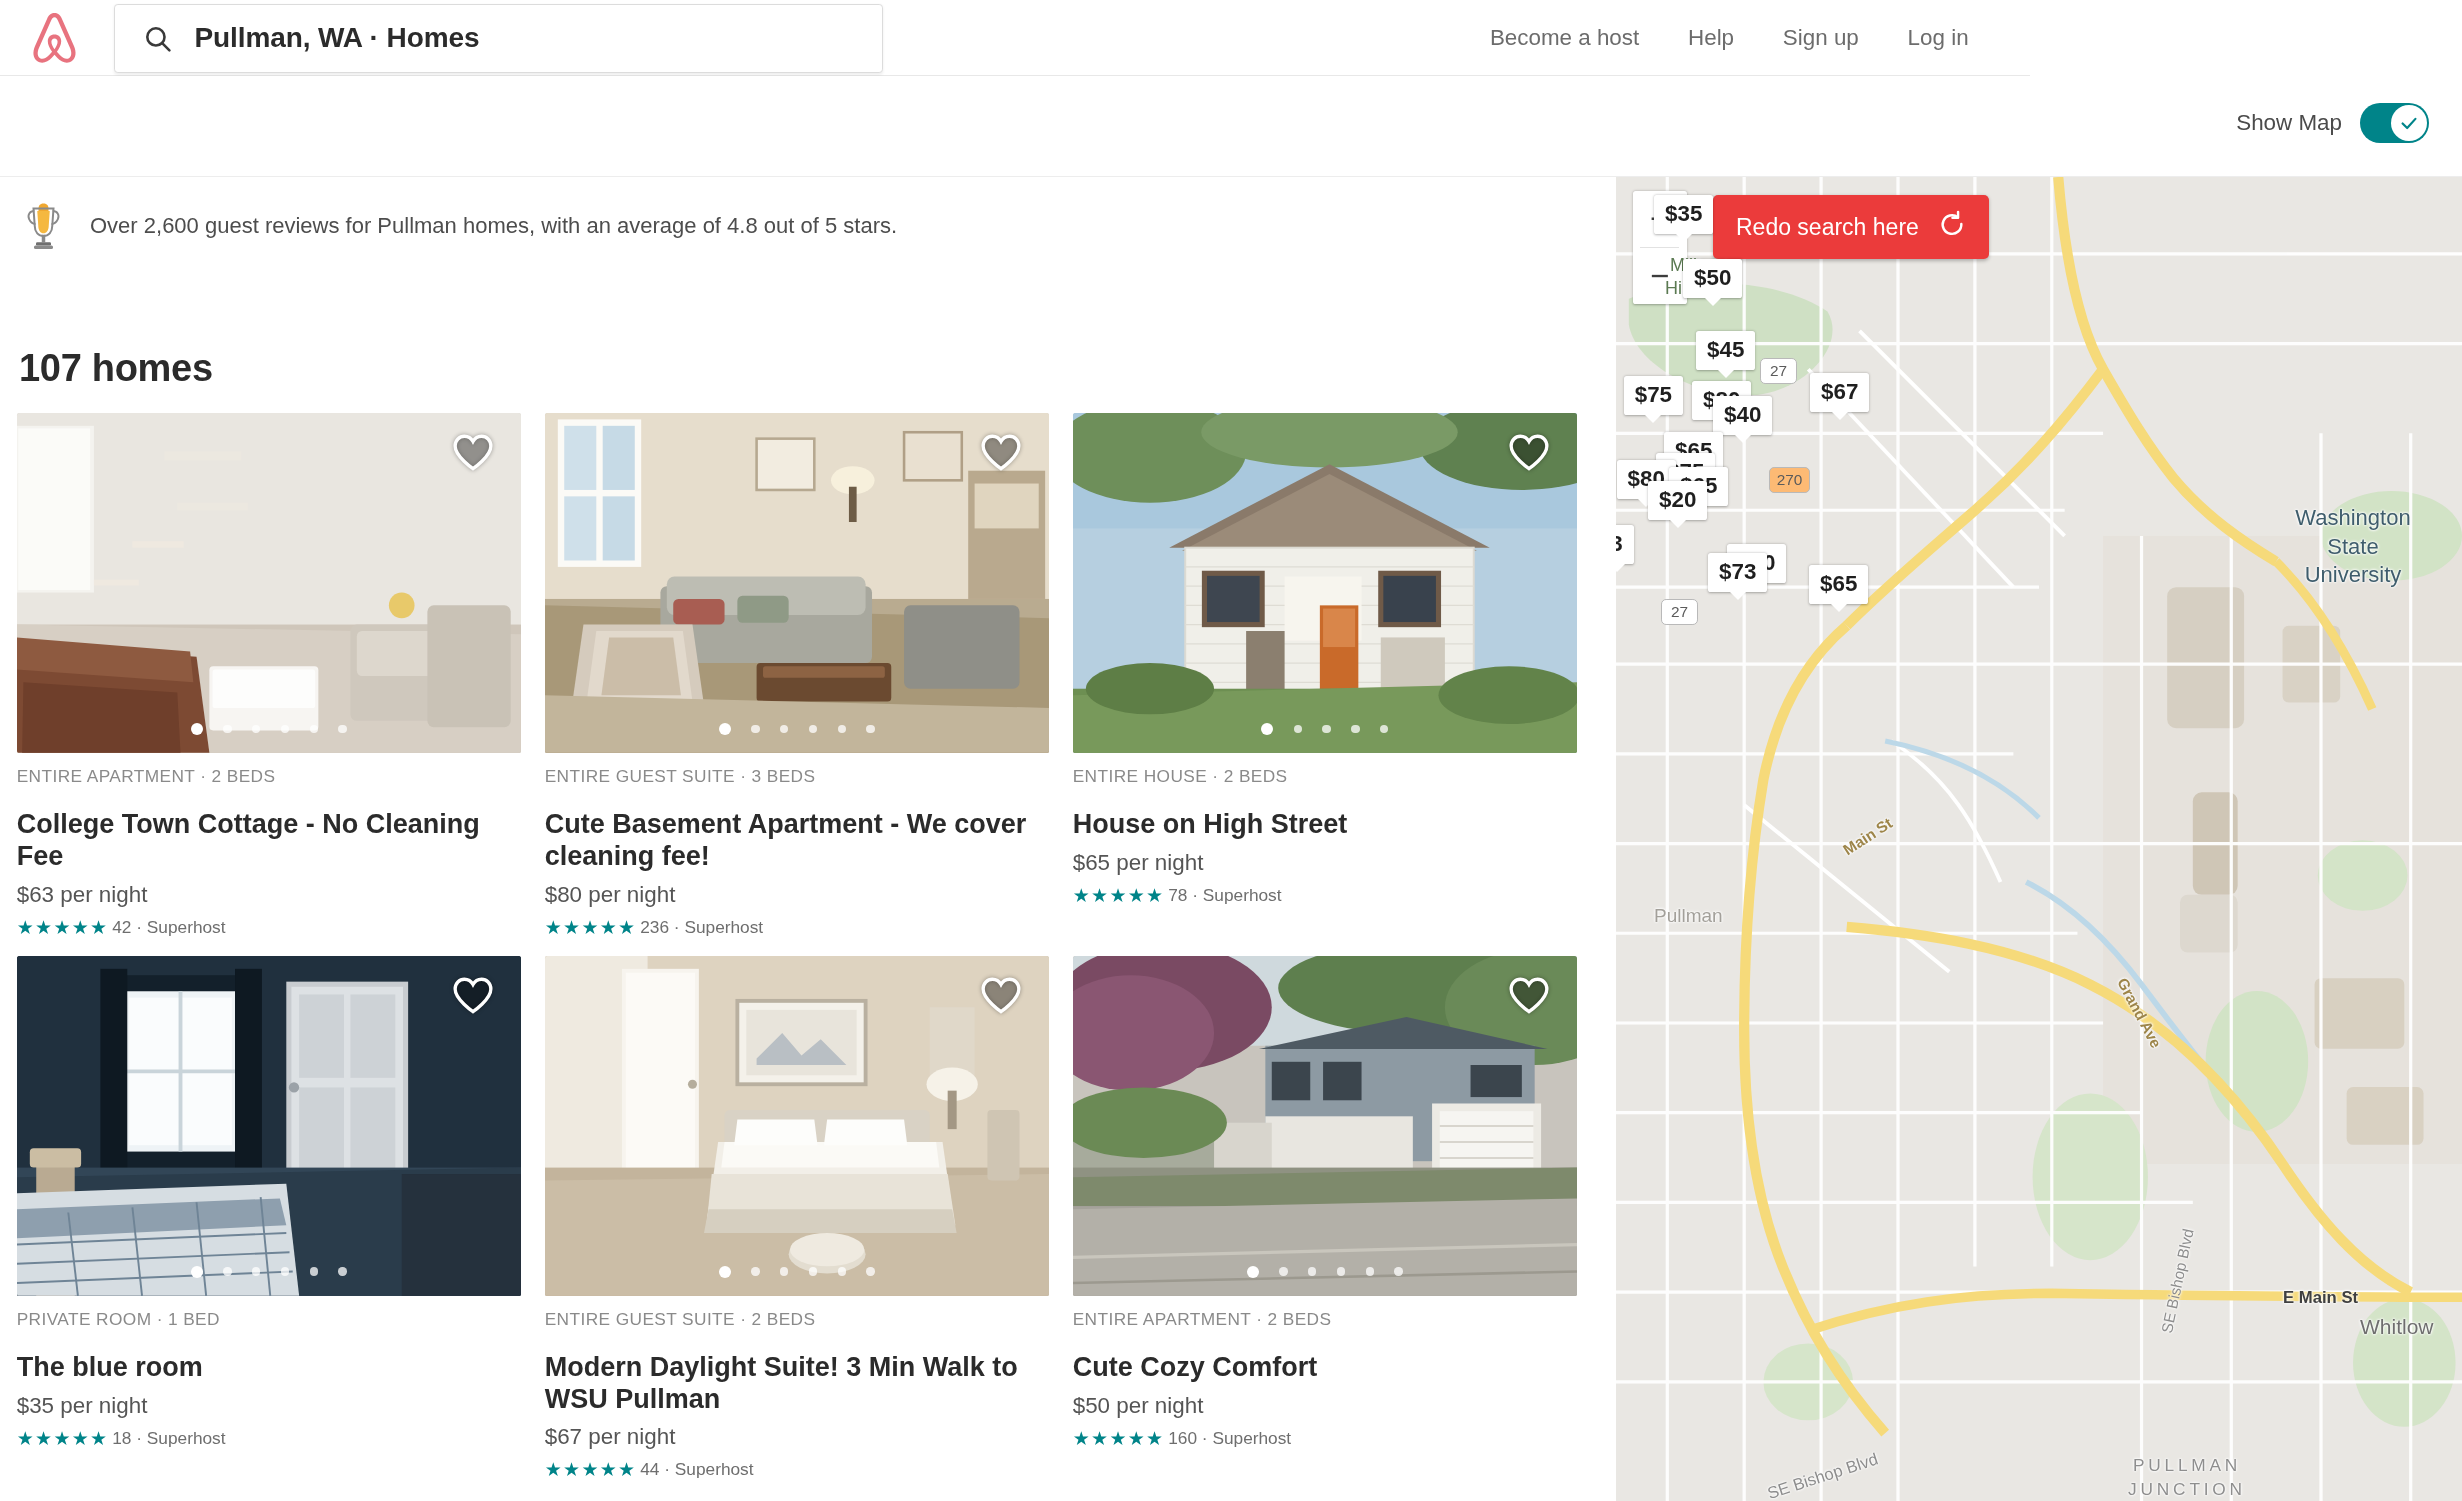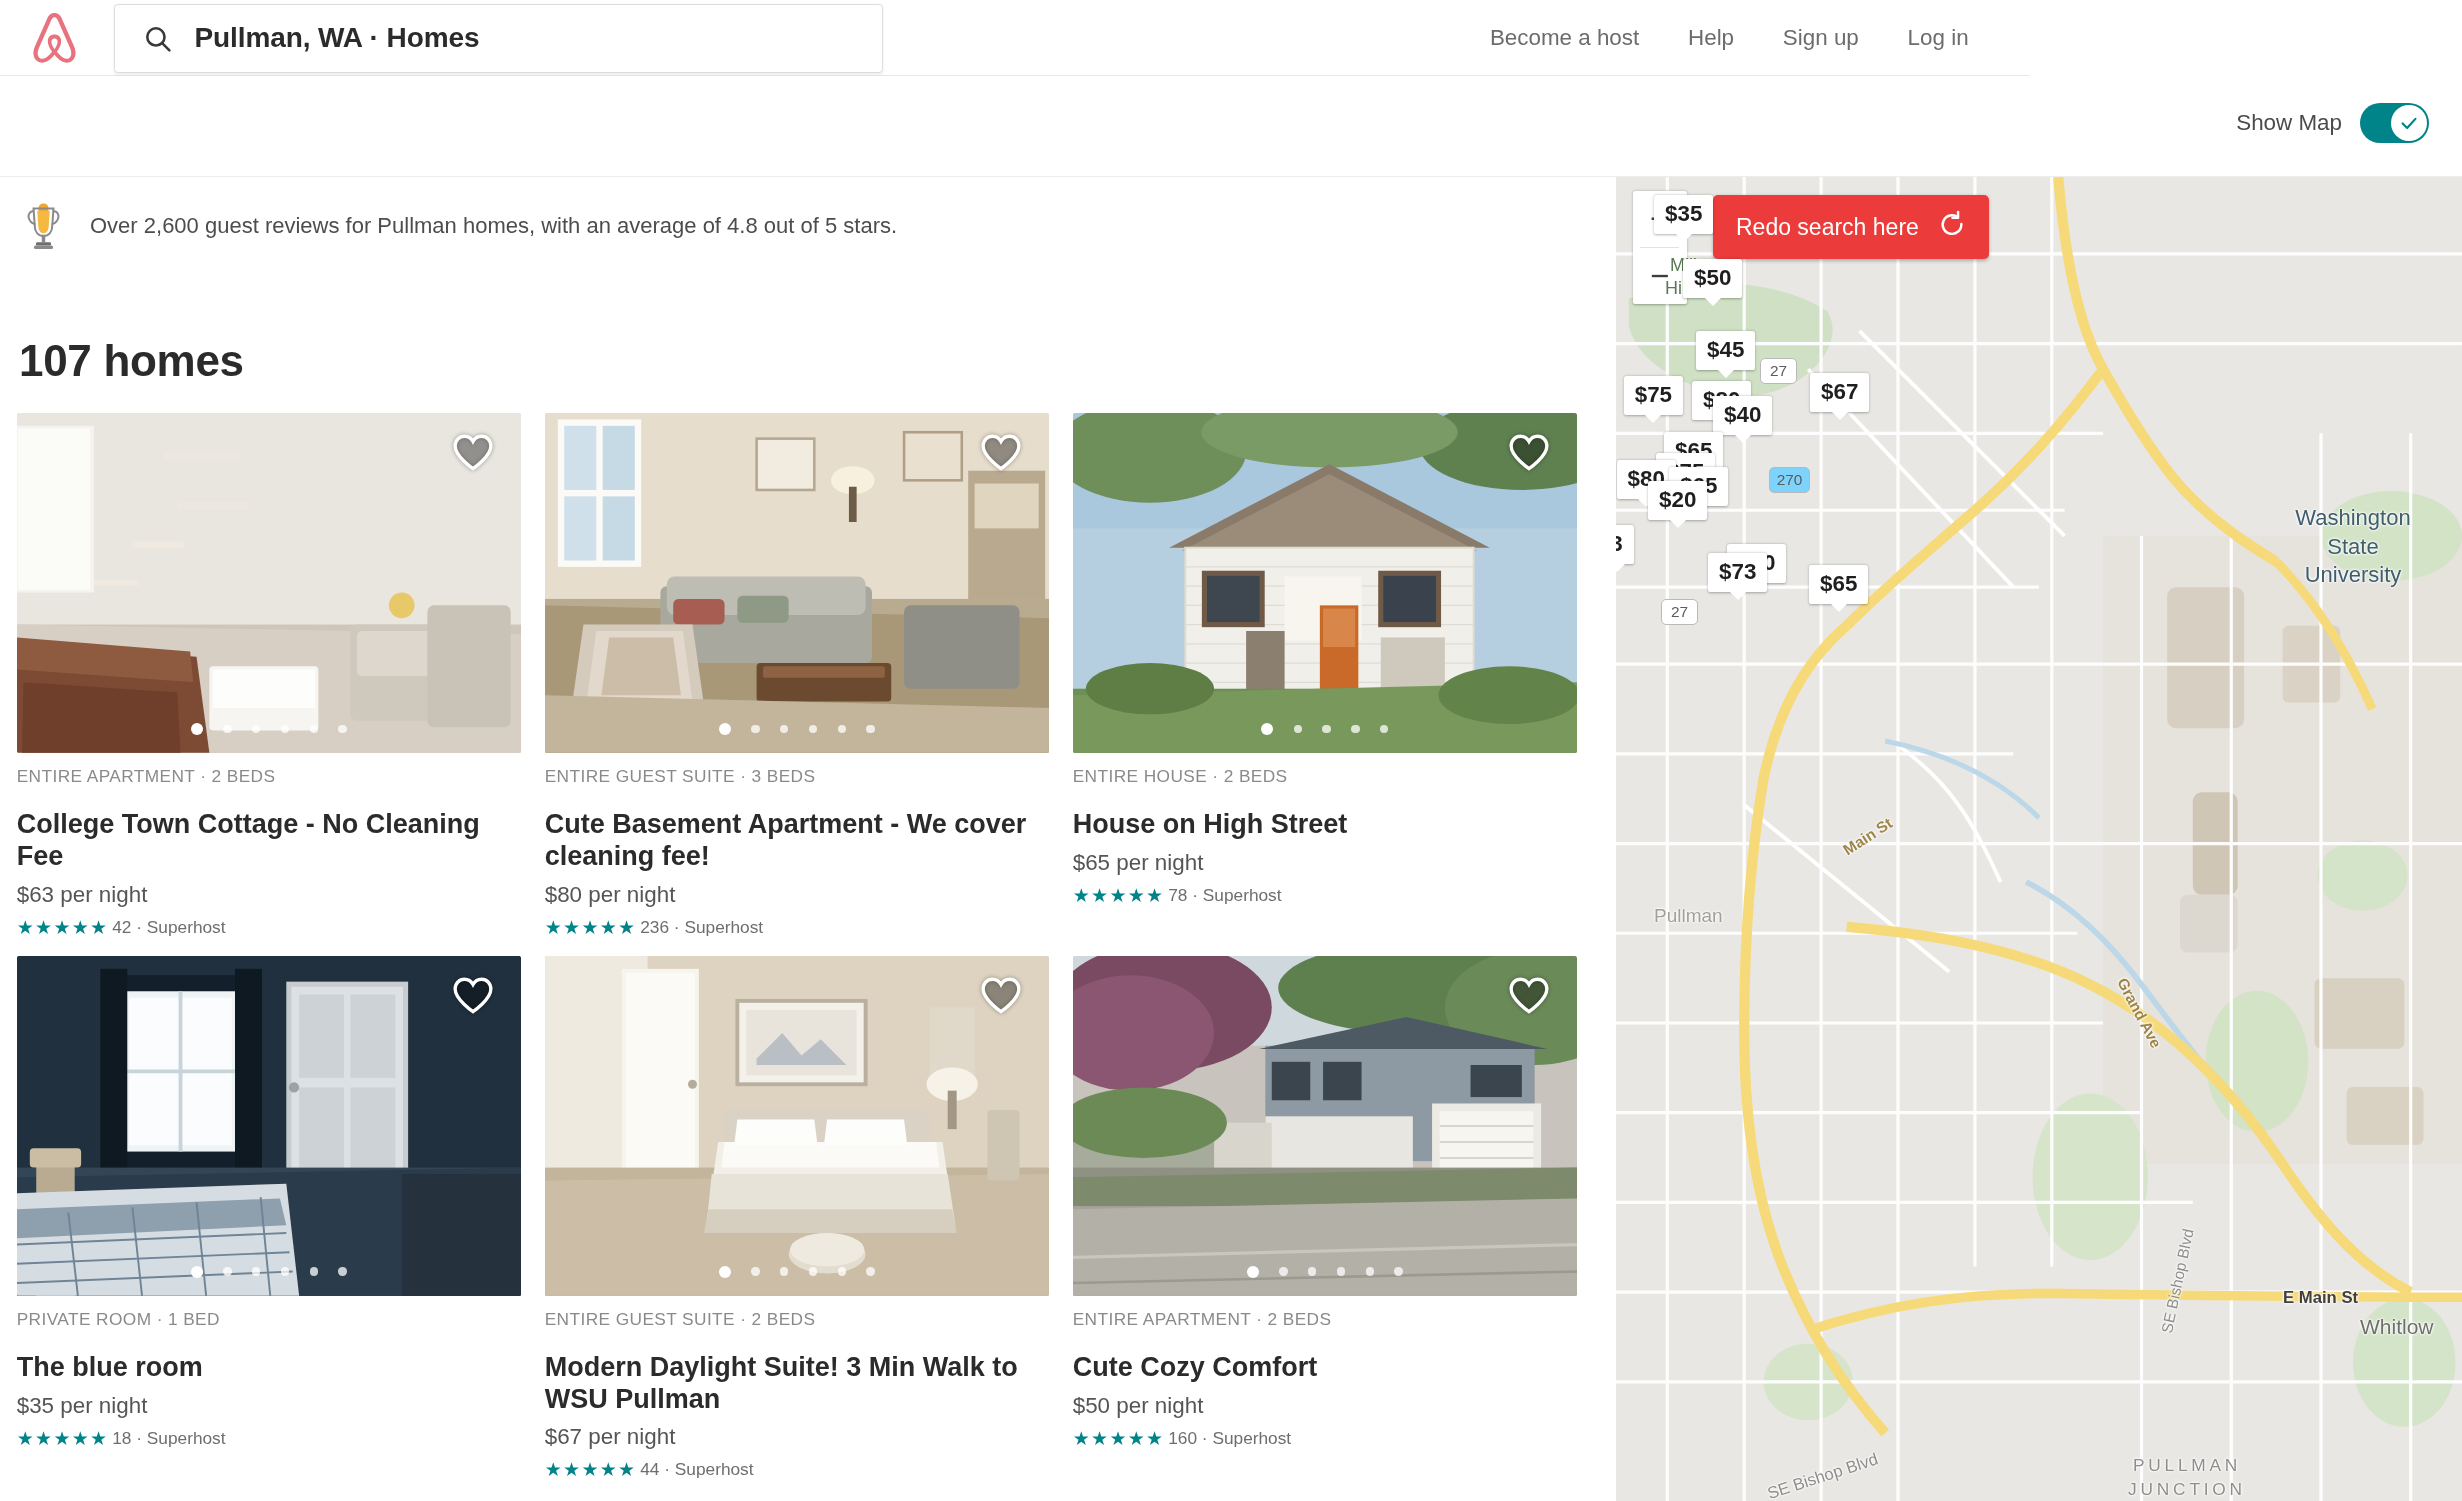--- a/index.html
+++ b/index.html
@@ -71,22 +71,22 @@
     position: absolute; top: 177px; left: 0; width: 1592px; height: 1325px;
     background: #fff; overflow: hidden;
   }
   .banner {
     position: absolute; left: 23px; top: 24.4px; display: flex; align-items: center; gap: 26px;
   }
   .trophy { width: 41px; height: 50px; flex: 0 0 auto; }
   .banner-text { font-size: 22px; color: #4d4d4d; white-space: nowrap; }
 
   .results-title {
-    position: absolute; left: 19px; top: 159px;
-    font-size: 44px; font-weight: bold; color: #2b2b2b; letter-spacing: -0.3px;
+    position: absolute; left: 19px; top: 170px;
+    font-size: 38px; font-weight: bold; color: #2b2b2b; letter-spacing: -0.3px;
   }
 
   .grid {
     position: absolute; left: 16.7px; top: 236px; width: 1584px;
     display: flex; flex-wrap: wrap; gap: 0;
   }
   .card { width: 528px; padding-right: 24px; margin-bottom: 18px; }
   .card-img {
     position: relative; width: 504px; height: 340px; border-radius: 2.6px;
     overflow: hidden; background: #d8d4cf;
@@ -673,21 +673,21 @@
 JUNCTION</div>
   <div class="mlabel" style="left:744px; top:1138px; font-size:21px; color:#6e6e6e;">Whitlow</div>
   <div class="mlabel" style="left:667px; top:1111px; font-size:16.7px; color:#404040; font-weight:bold;">E Main St</div>
   <div class="mlabel" style="left:542px; top:1154px; font-size:15.4px; color:#8d8d8d; transform:rotate(-78deg); transform-origin:left top;">SE Bishop Blvd</div>
   <div class="mlabel" style="left:149px; top:1308px; font-size:16.7px; color:#8d8d8d; transform:rotate(-18deg); transform-origin:left top;">SE Bishop Blvd</div>
 
   <div class="mlabel" style="left:513px; top:798px; font-size:15.4px; color:#9d8549; font-weight:bold; transform:rotate(62deg); transform-origin:left top;">Grand Ave</div>
   <div class="mlabel" style="left:224px; top:667px; font-size:15.4px; color:#9d8549; font-weight:bold; transform:rotate(-33deg); transform-origin:left top;">Main St</div>
 
   <div style="position:absolute; left:144px; top:181px; width:37px; height:26px; border:1.3px solid #b9b9b9; border-radius:5.1px; background:#fff; color:#5b5b5b; font-size:15.4px; display:flex; align-items:center; justify-content:center;">27</div>
-  <div style="position:absolute; left:153px; top:290px; width:41px; height:26px; border:1.3px solid #b9b9b9; border-radius:5.1px; background:#7dd3fc; color:#5b5b5b; font-size:15.4px; display:flex; align-items:center; justify-content:center;">270</div>
+  <div style="position:absolute; left:153px; top:290px; width:41px; height:26px; border:1.3px solid #b9b9b9; border-radius:5.1px; background:#fdba74; color:#5b5b5b; font-size:15.4px; display:flex; align-items:center; justify-content:center;">270</div>
   <div style="position:absolute; left:45px; top:422px; width:37px; height:26px; border:1.3px solid #b9b9b9; border-radius:5.1px; background:#fff; color:#5b5b5b; font-size:15.4px; display:flex; align-items:center; justify-content:center;">27</div>
 
   <div class="pin" style="left:38px;  top:18px;">$35</div>
   <div class="pin" style="left:67px; top:82px;">$50</div>
   <div class="pin" style="left:80px; top:154px;">$45</div>
   <div class="pin" style="left:7.7px;  top:199px;">$75</div>
   <div class="pin" style="left:76px; top:204px;">$80</div>
   <div class="pin" style="left:194px; top:196px;">$67</div>
   <div class="pin" style="left:97px; top:219px;">$40</div>
   <div class="pin" style="left:48px;  top:255px;">$65</div>

